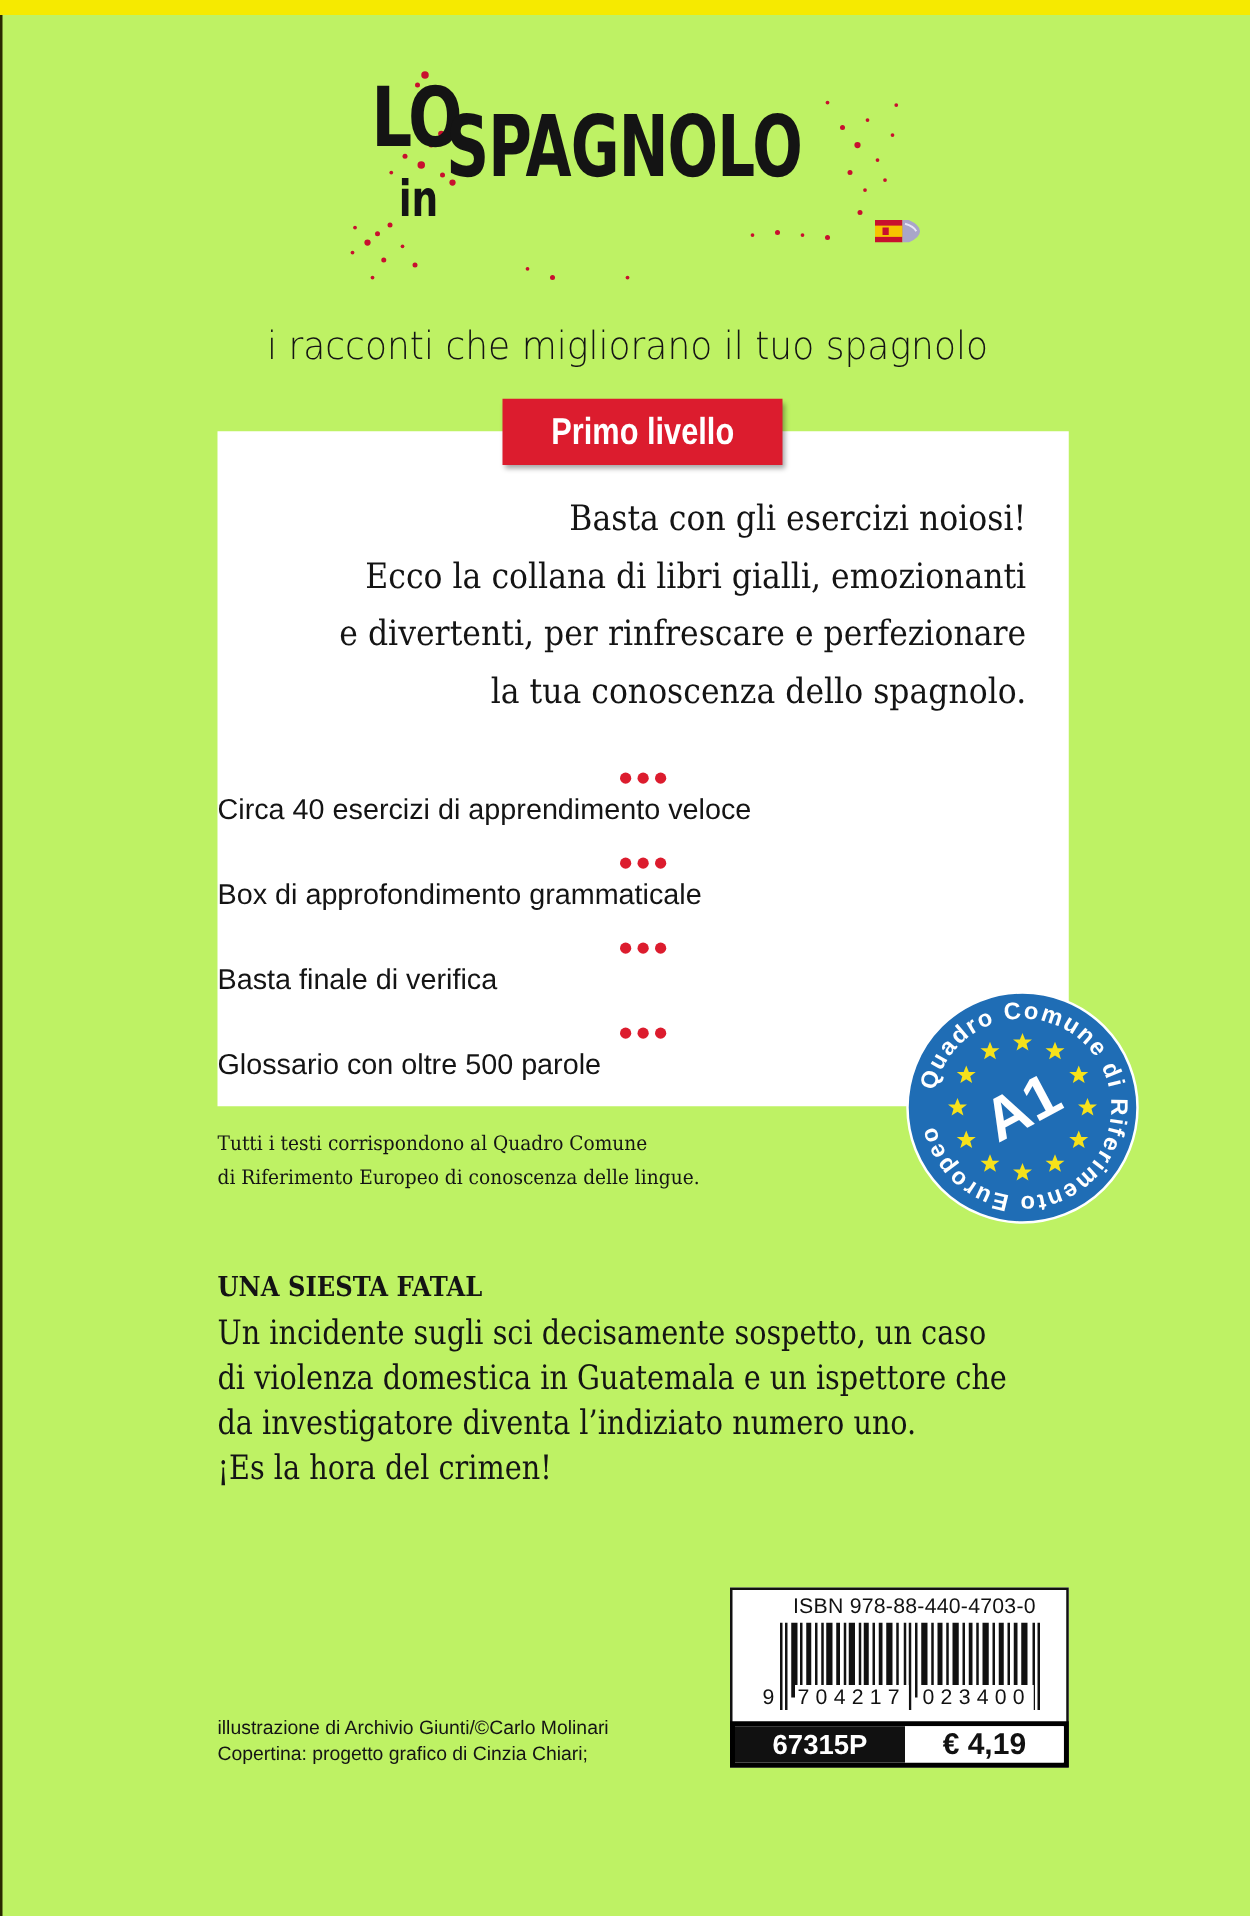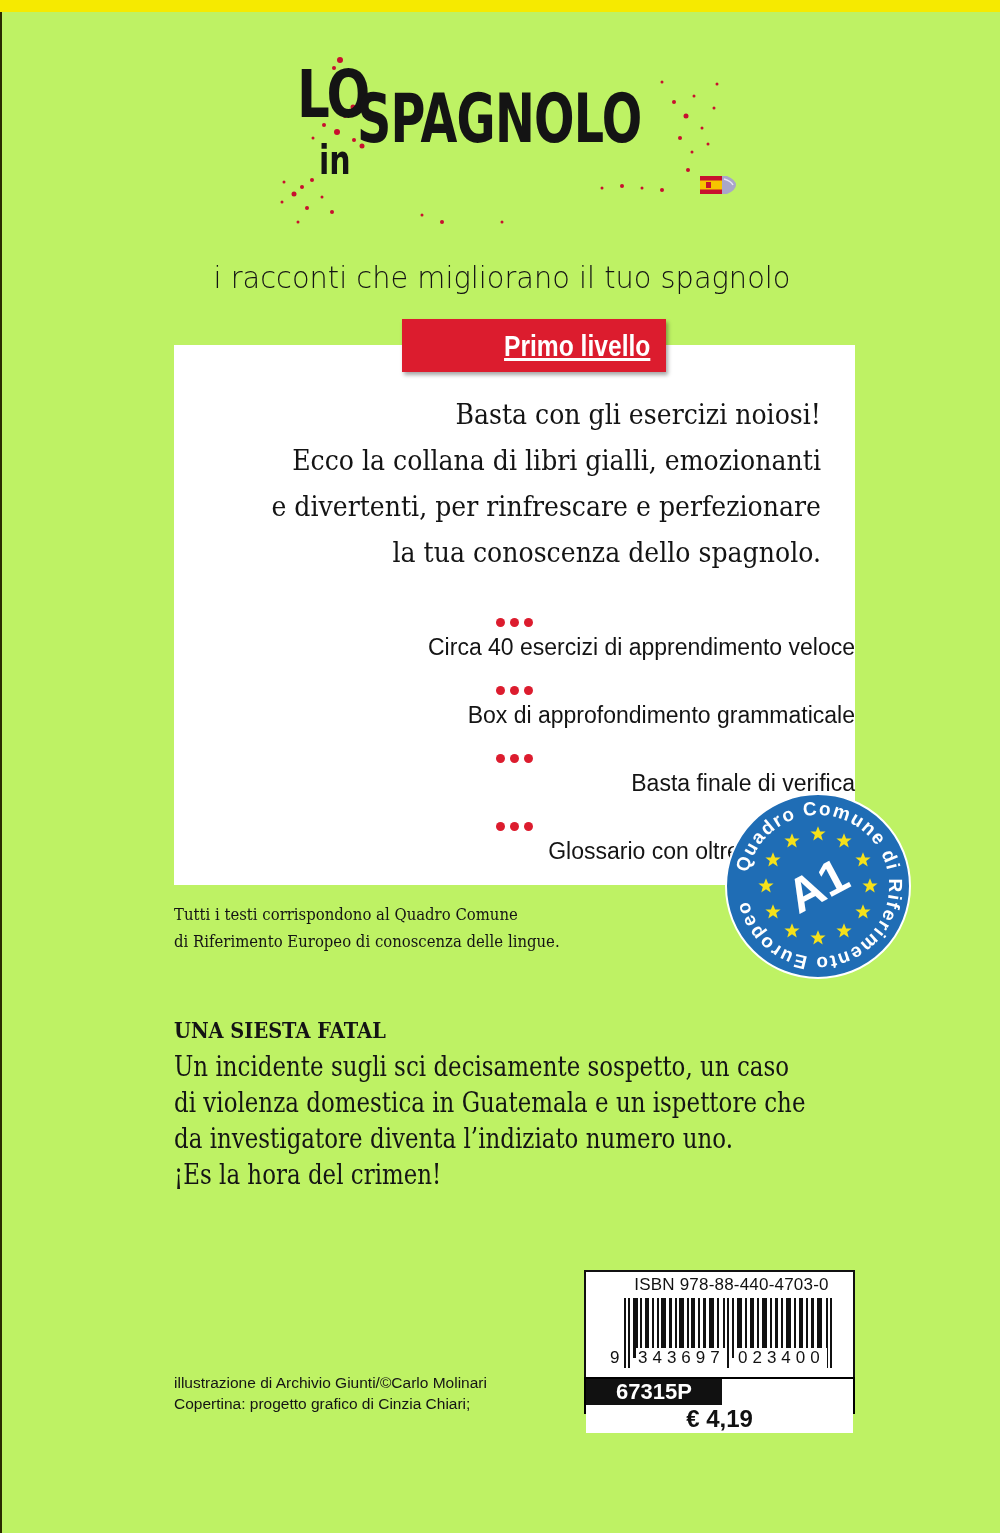--- a/index.html
+++ b/index.html
@@ -14,27 +14,27 @@
     .logo-spagnolo { position: absolute; left: 355px; top: 73px; font-family: "DejaVu Sans", sans-serif; font-weight: 900; font-size: 68px; letter-spacing: -1px; color: #141414; transform: scaleX(0.7); transform-origin: left top; line-height: 1; }
     .logo-in { position: absolute; left: 317px; top: 128px; font-family: "DejaVu Sans", sans-serif; font-weight: 900; font-size: 40px; color: #141414; transform: scaleX(0.75); transform-origin: left top; line-height: 1; }
     .logo-giallo { position: absolute; left: 343px; top: 132px; font-family: "Liberation Sans", sans-serif; font-weight: 700; font-size: 94px; letter-spacing: 2px; color: #d21a2f; line-height: 1; }
     .bullet { position: absolute; left: 698px; top: 164px; width: 36px; height: 18px; }
 
     
     .tagline { position: absolute; left: 0; top: 247px; width: 1000px; text-align: center; font-family: "DejaVu Sans", sans-serif; font-weight: 300; font-size: 31px; color: #141414; letter-spacing: 0px; transform: scaleX(0.93); transform-origin: center top; }
 
     
     .whitebox { position: absolute; left: 172px; top: 333px; width: 681px; height: 540px; background: #ffffff; }
-    .level-label { position: absolute; left: 400px; top: 307px; width: 264px; height: 53px; background: #dc1c2e; color: #fff; font-family: "Liberation Sans", sans-serif; font-weight: 700; font-size: 30px; display: flex; align-items: center; justify-content: flex-end; box-shadow: 2px 3px 4px rgba(0,0,0,0.35); text-decoration: underline; }
+    .level-label { position: absolute; left: 400px; top: 307px; width: 224px; height: 53px; background: #dc1c2e; color: #fff; font-family: "Liberation Sans", sans-serif; font-weight: 700; font-size: 30px; display: flex; align-items: center; justify-content: center; box-shadow: 2px 3px 4px rgba(0,0,0,0.35); }
     .level-label span { display: inline-block; transform: scaleX(0.82); }
 
     .intro { position: absolute; left: 172px; top: 380px; width: 681px; text-align: right; font-family: "DejaVu Serif", serif; font-size: 28px; line-height: 46px; color: #141414; }
     .intro span { display: block; transform: scaleX(0.9); }
 
-    .features { position: absolute; left: 172px; top: 600px; width: 681px; text-align: right; }
+    .features { position: absolute; left: 172px; top: 600px; width: 681px; text-align: left; }
     .feature-dots { height: 20px; display: flex; justify-content: center; align-items: center; gap: 5px; }
     .feature-dots i { display: block; width: 9px; height: 9px; border-radius: 50%; background: #dc1c2e; }
     .feature-text { height: 48px; font-family: "Liberation Sans", sans-serif; font-size: 23px; line-height: 30px; color: #141414; }
 
     
     .footnote { position: absolute; left: 172px; top: 889px; font-family: "DejaVu Serif", serif; font-size: 16px; line-height: 27px; color: #141414; }
     .footnote span { display: block; transform: scaleX(0.93); transform-origin: left top; white-space: nowrap; }
 
     
     .badge { position: absolute; left: 722px; top: 780px; width: 188px; height: 188px; }
@@ -49,21 +49,21 @@
     .credits { position: absolute; left: 172px; top: 1360px; font-family: "Liberation Sans", sans-serif; font-size: 15.5px; line-height: 21px; color: #141414; white-space: nowrap; }
 
     
     .barcode-box { position: absolute; left: 582px; top: 1258px; width: 271px; height: 144px; background: #ffffff; border: 2px solid #111; }
     .isbn-text { position: absolute; left: 0; top: 3px; width: 100%; text-align: center; padding-left: 24px; font-family: "Liberation Sans", sans-serif; font-size: 17px; color: #111; letter-spacing: 0.2px; }
     .bars { position: absolute; left: 38px; top: 26px; width: 212px; height: 70px; }
     .ean-digits { position: absolute; top: 76px; font-family: "Liberation Sans", sans-serif; font-size: 17px; color: #111; letter-spacing: 5px; background: #fff; line-height: 20px; }
     .ean-first { left: 24px; }
     .ean-left { left: 50px; padding: 0 2px; }
     .ean-right { left: 150px; padding: 0 2px; }
-    .code-row { position: absolute; left: -2px; bottom: -2px; width: 271px; height: 37px; display: flex; border: 2px solid #000000; flex-direction: column; }
+    .code-row { position: absolute; left: -2px; bottom: -2px; width: 271px; height: 37px; display: flex; border: 4px solid #000000; }
     .code-cell { width: 136px; background: #111; color: #fff; font-family: "Liberation Sans", sans-serif; font-weight: 700; font-size: 22px; display: flex; align-items: center; justify-content: center; }
     .price-cell { flex: 1; background: #fff; color: #111; font-family: "Liberation Sans", sans-serif; font-weight: 700; font-size: 24px; display: flex; align-items: center; justify-content: center; }
   </style>
 </head>
 <body>
 
 <div class="cover">
 
   <div class="logo">
     <svg class="splatter" width="1000" height="230" viewBox="0 0 1000 230">
@@ -241,21 +241,21 @@
         <rect x="170" y="0" width="2" height="60"></rect>
           <rect x="175" y="0" width="4" height="60"></rect>
         <rect x="182" y="0" width="2" height="60"></rect>
           <rect x="187" y="0" width="3" height="60"></rect>
         <rect x="193" y="0" width="5" height="60"></rect>
         <rect x="202" y="0" width="2" height="70"></rect>
           <rect x="206" y="0" width="2" height="70"></rect>
       </g>
     </svg>
     <div class="ean-digits ean-first">9</div>
-    <div class="ean-digits ean-left">343697</div>
+    <div class="ean-digits ean-left">704217</div>
     <div class="ean-digits ean-right">023400</div>
     <div class="code-row">
       <div class="code-cell">67315P</div>
       <div class="price-cell">€ 4,19</div>
     </div>
   </div>
 
 </div>
 
 </body></html>

